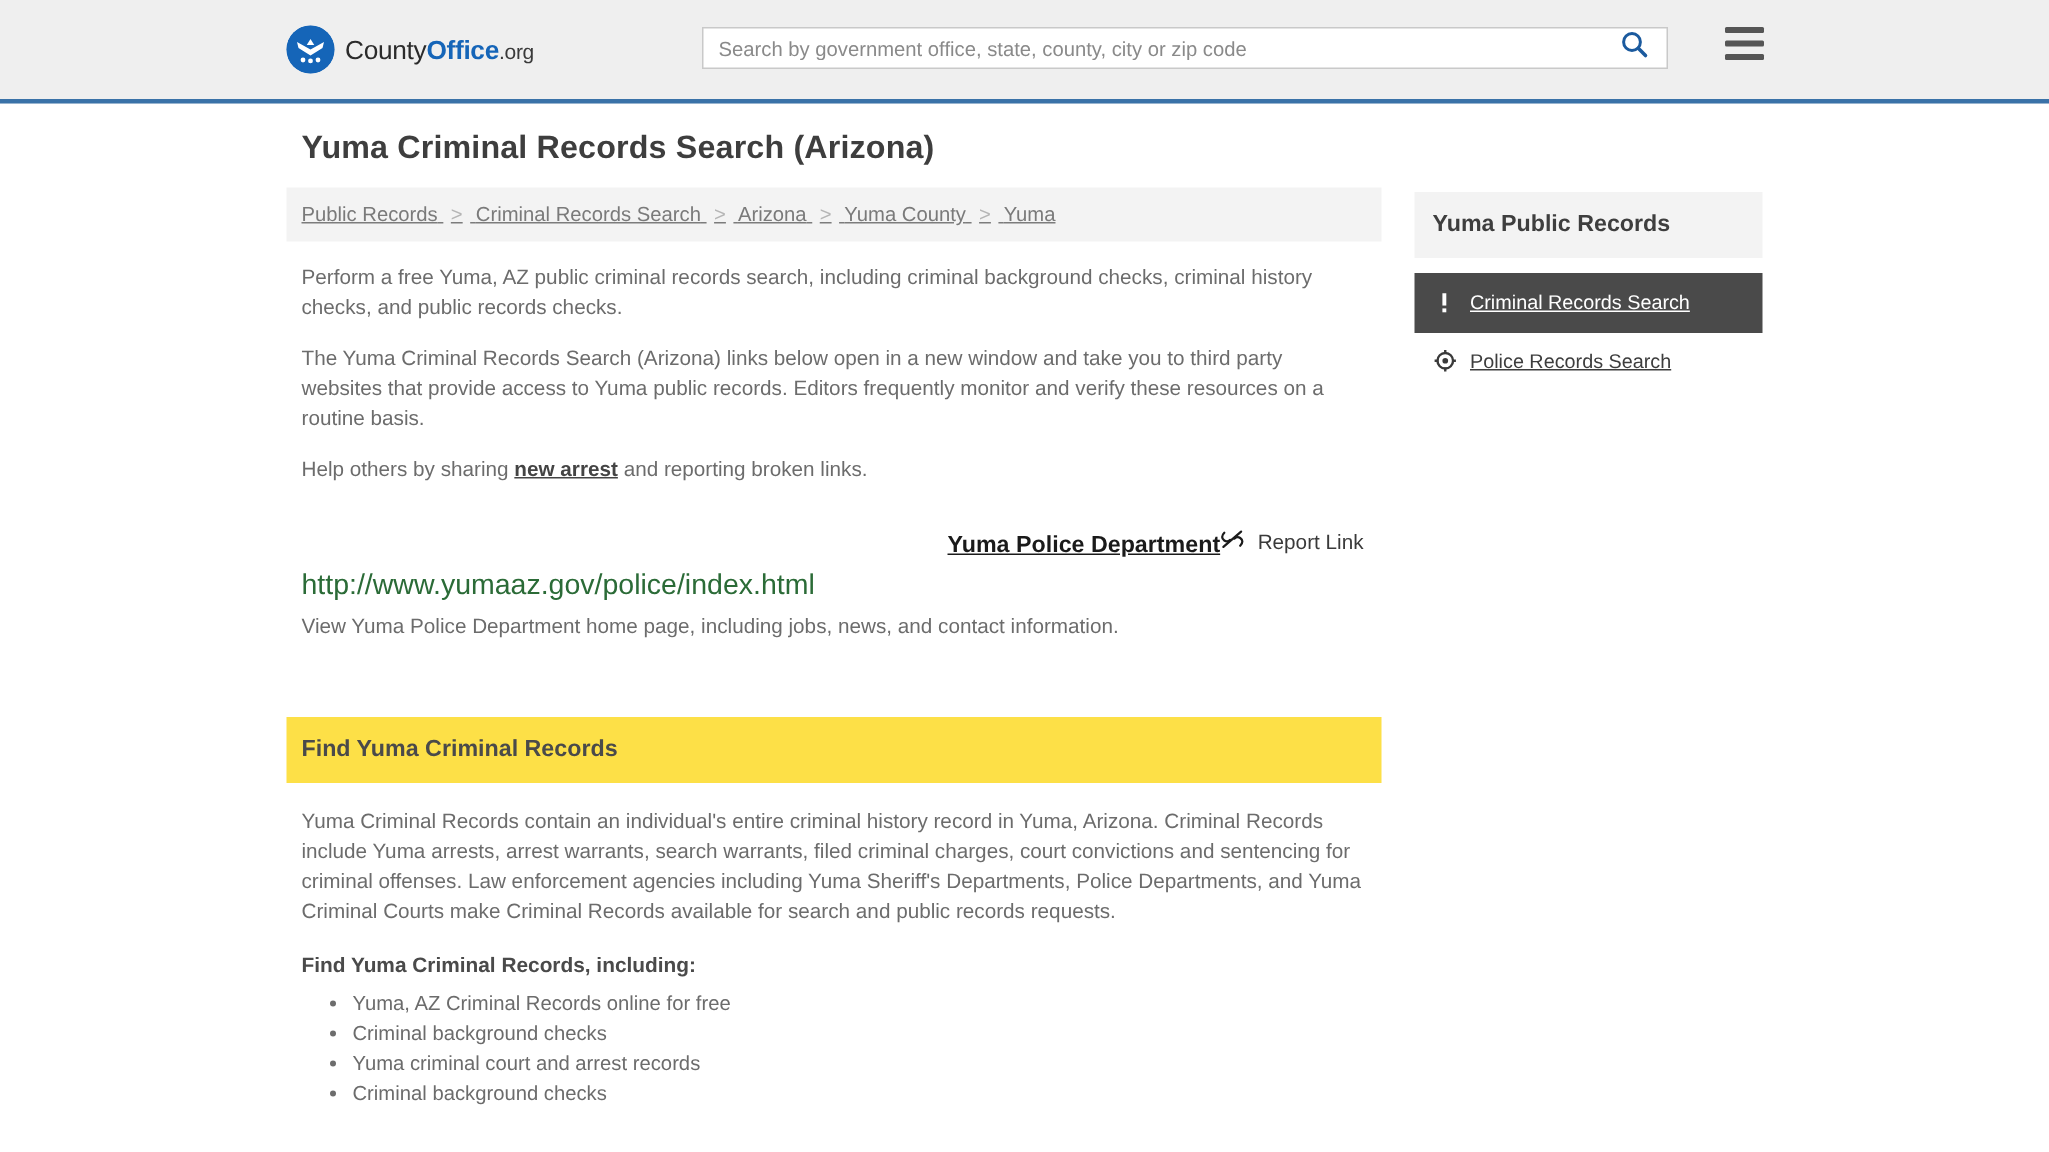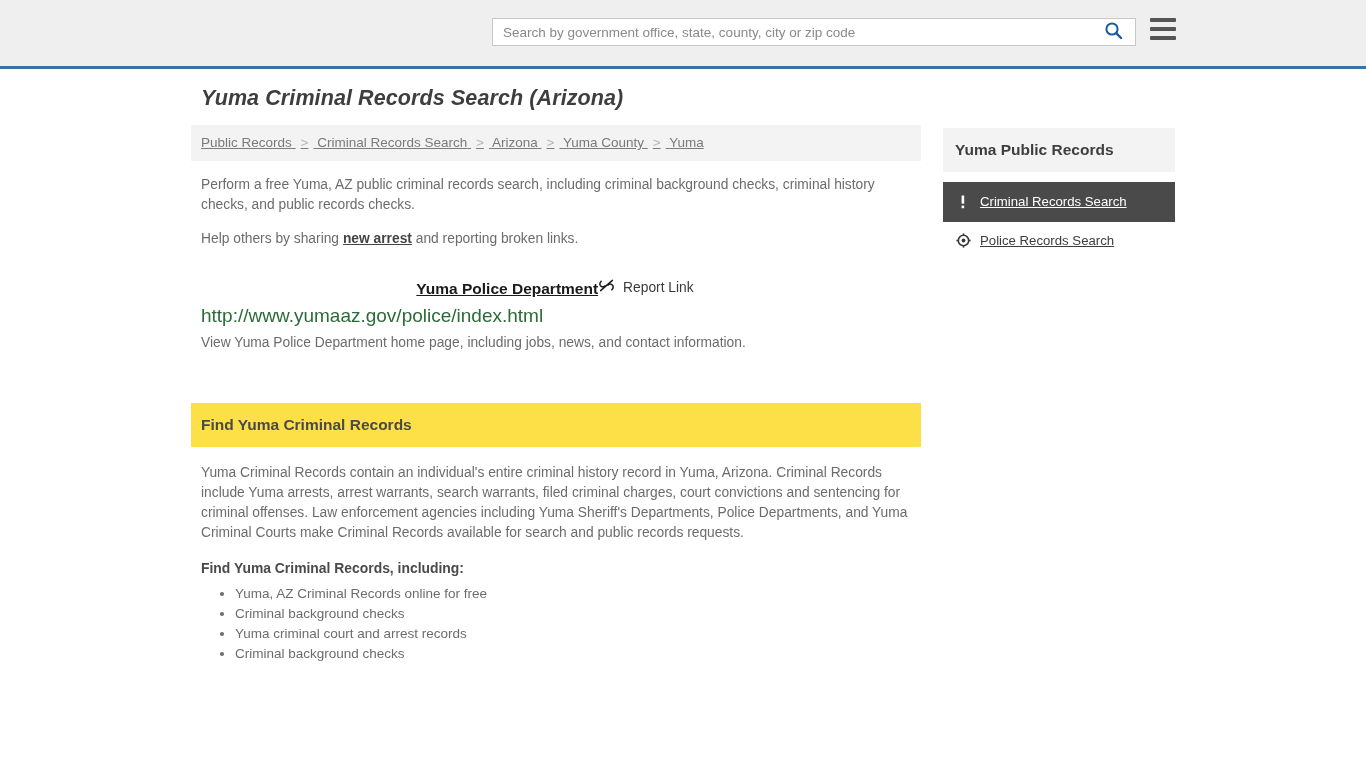--- a/index.html
+++ b/index.html
@@ -46,21 +46,21 @@
     letter-spacing: -0.2px;
     white-space: nowrap;
     font-family: "Liberation Sans", sans-serif;
   }
   .logo-text .t-county { color: #2b2b2b; }
   .logo-text .t-office { color: #1565b8; font-weight: bold; }
   .logo-text .t-org { color: #3a3a3a; font-size: 14px; }
 
   .search-zone {
     position: absolute;
-    left: 492px;
+    left: 468px;
     top: 18px;
     width: 644px;
     height: 28px;
     display: flex;
     align-items: stretch;
   }
   .search-input {
     flex: 1;
     border: 1px solid #c9c9c9;
     border-right: none;
@@ -112,21 +112,20 @@
     padding-top: 17px;
     display: block;
     position: relative;
   }
   h1.page-title {
     font-size: 21.5px;
     color: #3e3e3e;
     font-weight: bold;
     margin: 0 0 14px 10px;
     letter-spacing: 0.1px;
-    font-style: italic;
   }
 
   .cols {
     display: flex;
     align-items: flex-start;
     gap: 22px;
   }
   .main-col { width: 730px; flex: 0 0 730px; }
   .side-col { width: 232px; flex: 0 0 232px; margin-top: 3px; }
 
@@ -155,21 +154,21 @@
     text-decoration: underline;
     font-weight: bold;
     cursor: pointer;
   }
 
   
   .result-block { margin: 28px 10px 0 10px; position: relative; }
   .result-head {
     display: flex;
     align-items: baseline;
-    justify-content: center;
+    justify-content: flex-end;
   }
   .result-title {
     font-size: 15.5px;
     font-weight: bold;
     color: #1a1a1a;
     text-decoration: underline;
     cursor: pointer;
   }
   .report-link {
     display: flex;
@@ -279,20 +278,33 @@
     align-items: center;
     justify-content: center;
     padding-top: 1px;
   }
 </style>
 </head>
 <body>
 
 <div class="site-header">
 
+  <div class="logo-wrap">
+    <span class="logo-mark">
+      <svg width="32" height="32" viewBox="0 0 32 32">
+        <circle cx="16" cy="16" r="16" fill="#1565b8"></circle>
+        <path d="M7 11 L16 16 L25 11 L24 15 L16 20 L8 15 Z" fill="#ffffff"></path>
+        <path d="M16 9 L18.5 13 L13.5 13 Z" fill="#ffffff"></path>
+        <circle cx="11" cy="23" r="1.6" fill="#ffffff"></circle>
+        <circle cx="16" cy="23.6" r="1.6" fill="#ffffff"></circle>
+        <circle cx="21" cy="23" r="1.6" fill="#ffffff"></circle>
+      </svg>
+    </span>
+    <span class="logo-text"><span class="t-county">County</span><span class="t-office">Office</span><span class="t-org">.org</span></span>
+  </div>
 
   <div class="search-zone">
     <input class="search-input" type="text" placeholder="Search by government office, state, county, city or zip code" style="">
     <div class="search-btn">
       <span>
         <svg width="19" height="19" viewBox="0 0 19 19">
           <circle cx="8" cy="8" r="5.6" fill="none" stroke="#1b5a9e" stroke-width="2"></circle>
           <line x1="12.2" y1="12.2" x2="17" y2="17" stroke="#1b5a9e" stroke-width="2.4" stroke-linecap="round"></line>
         </svg>
       </span>
@@ -321,20 +333,21 @@
           <span class="crumb">Criminal Records Search</span>
           <span class="sep">&gt;</span>
           <span class="crumb">Arizona</span>
           <span class="sep">&gt;</span>
           <span class="crumb">Yuma County</span>
           <span class="sep">&gt;</span>
           <span class="crumb">Yuma</span>
         </div>
 
         <p class="body-text">Perform a free Yuma, AZ public criminal records search, including criminal background checks, criminal history checks, and public records checks.</p>
+        <p class="body-text">The Yuma Criminal Records Search (Arizona) links below open in a new window and take you to third party websites that provide access to Yuma public records. Editors frequently monitor and verify these resources on a routine basis.</p>
 
         <p class="body-text"><span>Help others by sharing </span><span class="inline-link">new arrest</span><span> and reporting broken links.</span></p>
 
         <div class="result-block">
           <div class="result-head">
             <span class="result-title">Yuma Police Department</span>
             <span class="report-link">
               <span>
                 <svg width="17" height="17" viewBox="0 0 17 17">
                   <path d="M3.2 4.2 C1.3 6.1 1.3 8.0 3.2 9.3 C4.6 10.3 6.0 9.9 7.1 8.9" fill="none" stroke="#1c1c1c" stroke-width="1.5" stroke-linecap="round"></path>

